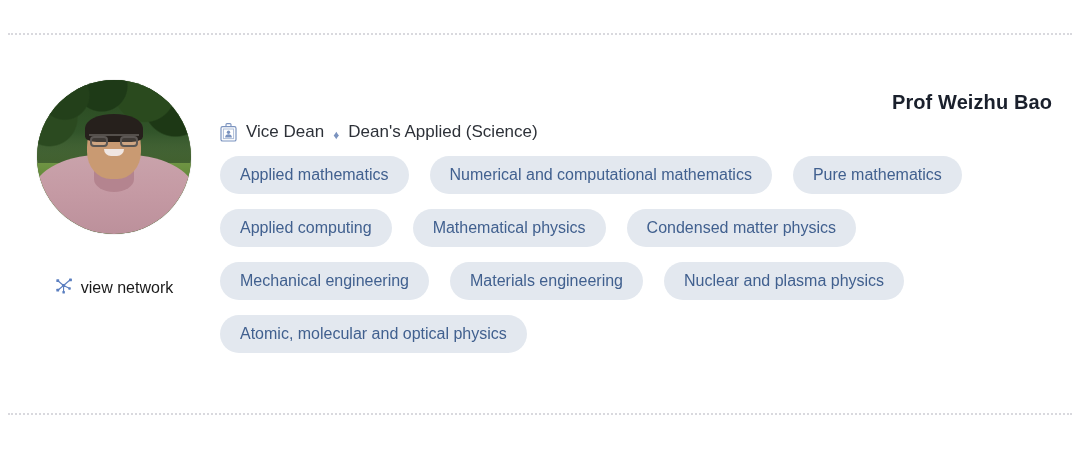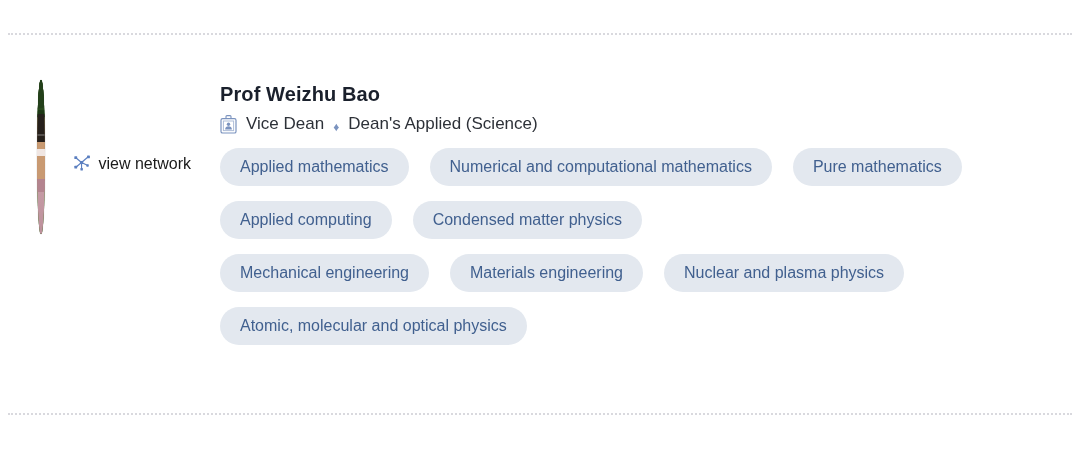--- a/index.html
+++ b/index.html
@@ -33,21 +33,21 @@
   .divider.top    { top: 33px; }
   .divider.bottom { top: 413px; }
 
   
   .left-col {
     position: absolute;
     left: 37px;
     top: 80px;
     width: 154px;
     display: flex;
-    flex-direction: row;
+    flex-direction: column;
     align-items: center;
     gap: 28px;
   }
 
   .avatar {
     position: relative;
     width: 154px;
     height: 154px;
     border-radius: 50%;
     overflow: hidden;
@@ -179,21 +179,22 @@
     top: 82px;
     right: 20px;
   }
 
   .person-name {
     font-size: 20px;
     font-weight: bold;
     color: #1a202c;
     letter-spacing: 0.1px;
     line-height: 1.2;
-    margin: 0;
+    margin: 8px;
+    text-align: right;
   }
 
   .role-line {
     display: flex;
     align-items: flex-end;
     margin-top: 8px;
     font-size: 17px;
     color: #2d3138;
     line-height: 1.2;
   }
@@ -295,20 +296,21 @@
     </div>
 
     <div class="tag-rows">
       <div class="tag-row">
         <span class="tag">Applied mathematics</span>
         <span class="tag">Numerical and computational mathematics</span>
         <span class="tag">Pure mathematics</span>
       </div>
       <div class="tag-row">
         <span class="tag">Applied computing</span>
+        <span class="tag">Mathematical physics</span>
         <span class="tag">Condensed matter physics</span>
       </div>
       <div class="tag-row">
         <span class="tag">Mechanical engineering</span>
         <span class="tag">Materials engineering</span>
         <span class="tag">Nuclear and plasma physics</span>
       </div>
       <div class="tag-row">
         <span class="tag">Atomic, molecular and optical physics</span>
       </div>

